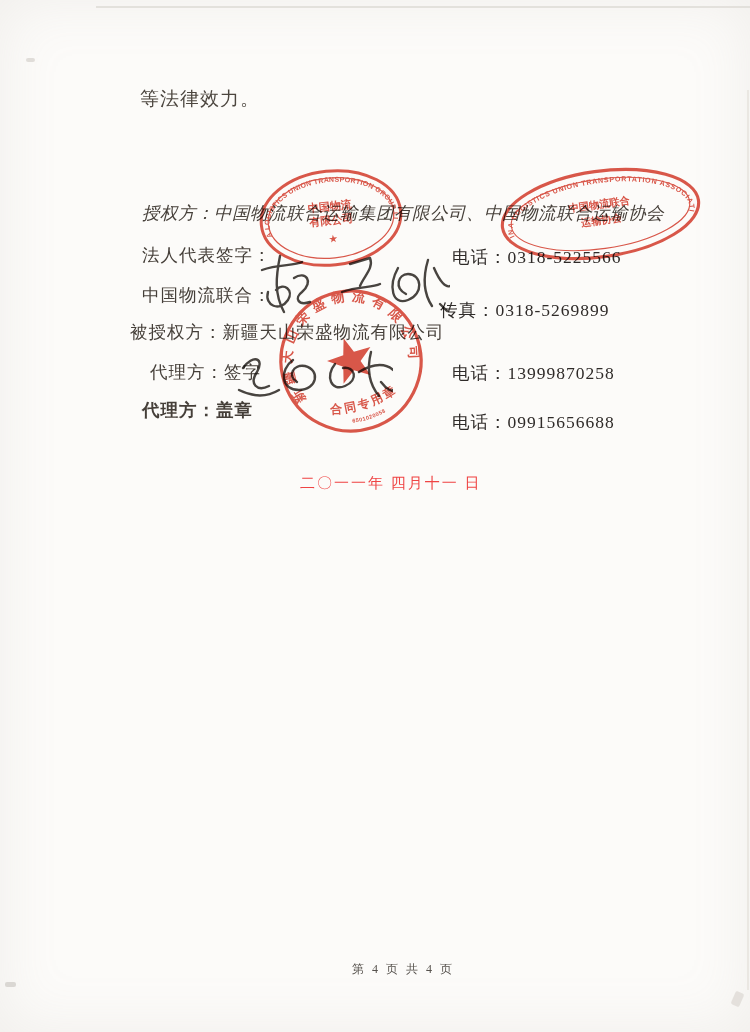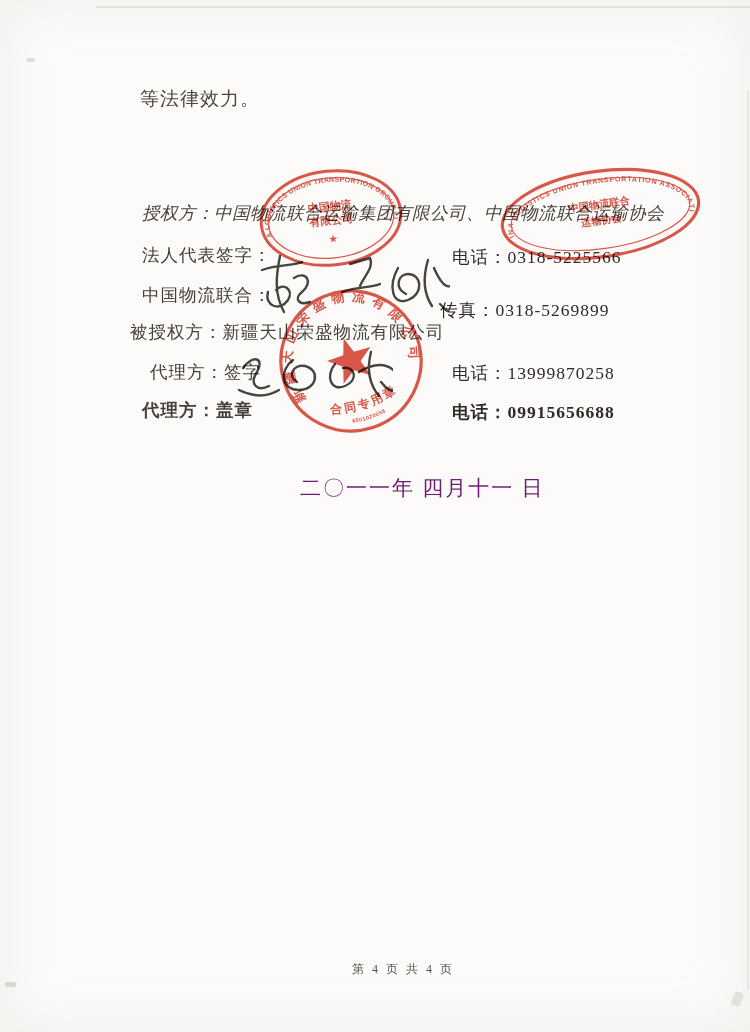--- a/index.html
+++ b/index.html
@@ -14,22 +14,22 @@
   .intro{left:140px;top:86px;font-size:19px;color:#4c463f;}
   .authorizer{left:142px;top:201px;letter-spacing:.5px;font-style:italic;}
   .legal-label{left:142px;top:243px;}
   .phone1{left:452px;top:245px;}
   .seal-label{left:142px;top:283px;}
   .fax1{left:440px;top:285px;margin-top:13px;}
   .authorized{left:130px;top:320px;}
   .agent-sign{left:150px;top:360px;}
   .phone2{left:452px;top:361px;text-align:center;}
   .agent-seal{left:142px;top:398px;font-weight:bold;}
-  .phone3{left:452px;top:400px;font-weight:bold;}
-  .dateline{left:300px;top:474px;font-size:21px;letter-spacing:2px;color:#701a75;}
+  .phone3{left:452px;top:410px;}
+  .dateline{left:300px;top:474px;font-size:15px;letter-spacing:2px;color:#ef4444;}
   .footer{left:352px;top:961px;font-size:12px;letter-spacing:2.5px;color:#56524d;font-family:Liberation Serif, serif;}
 
   .stamp{position:absolute;mix-blend-mode:multiply;opacity:.92;}
   .stamp svg{display:block;width:100%;height:100%;}
   .stamp-group{left:258px;top:168px;width:146px;height:100px;transform:rotate(-6deg);}
   .stamp-assoc{left:498px;top:163px;width:205px;height:102px;transform:rotate(-8deg);}
   .stamp-round{left:276px;top:286px;width:150px;height:150px;transform:rotate(-18deg);}
 
   .sig{position:absolute;mix-blend-mode:multiply;opacity:.9;}
   .sig svg{display:block;width:100%;height:100%;}

